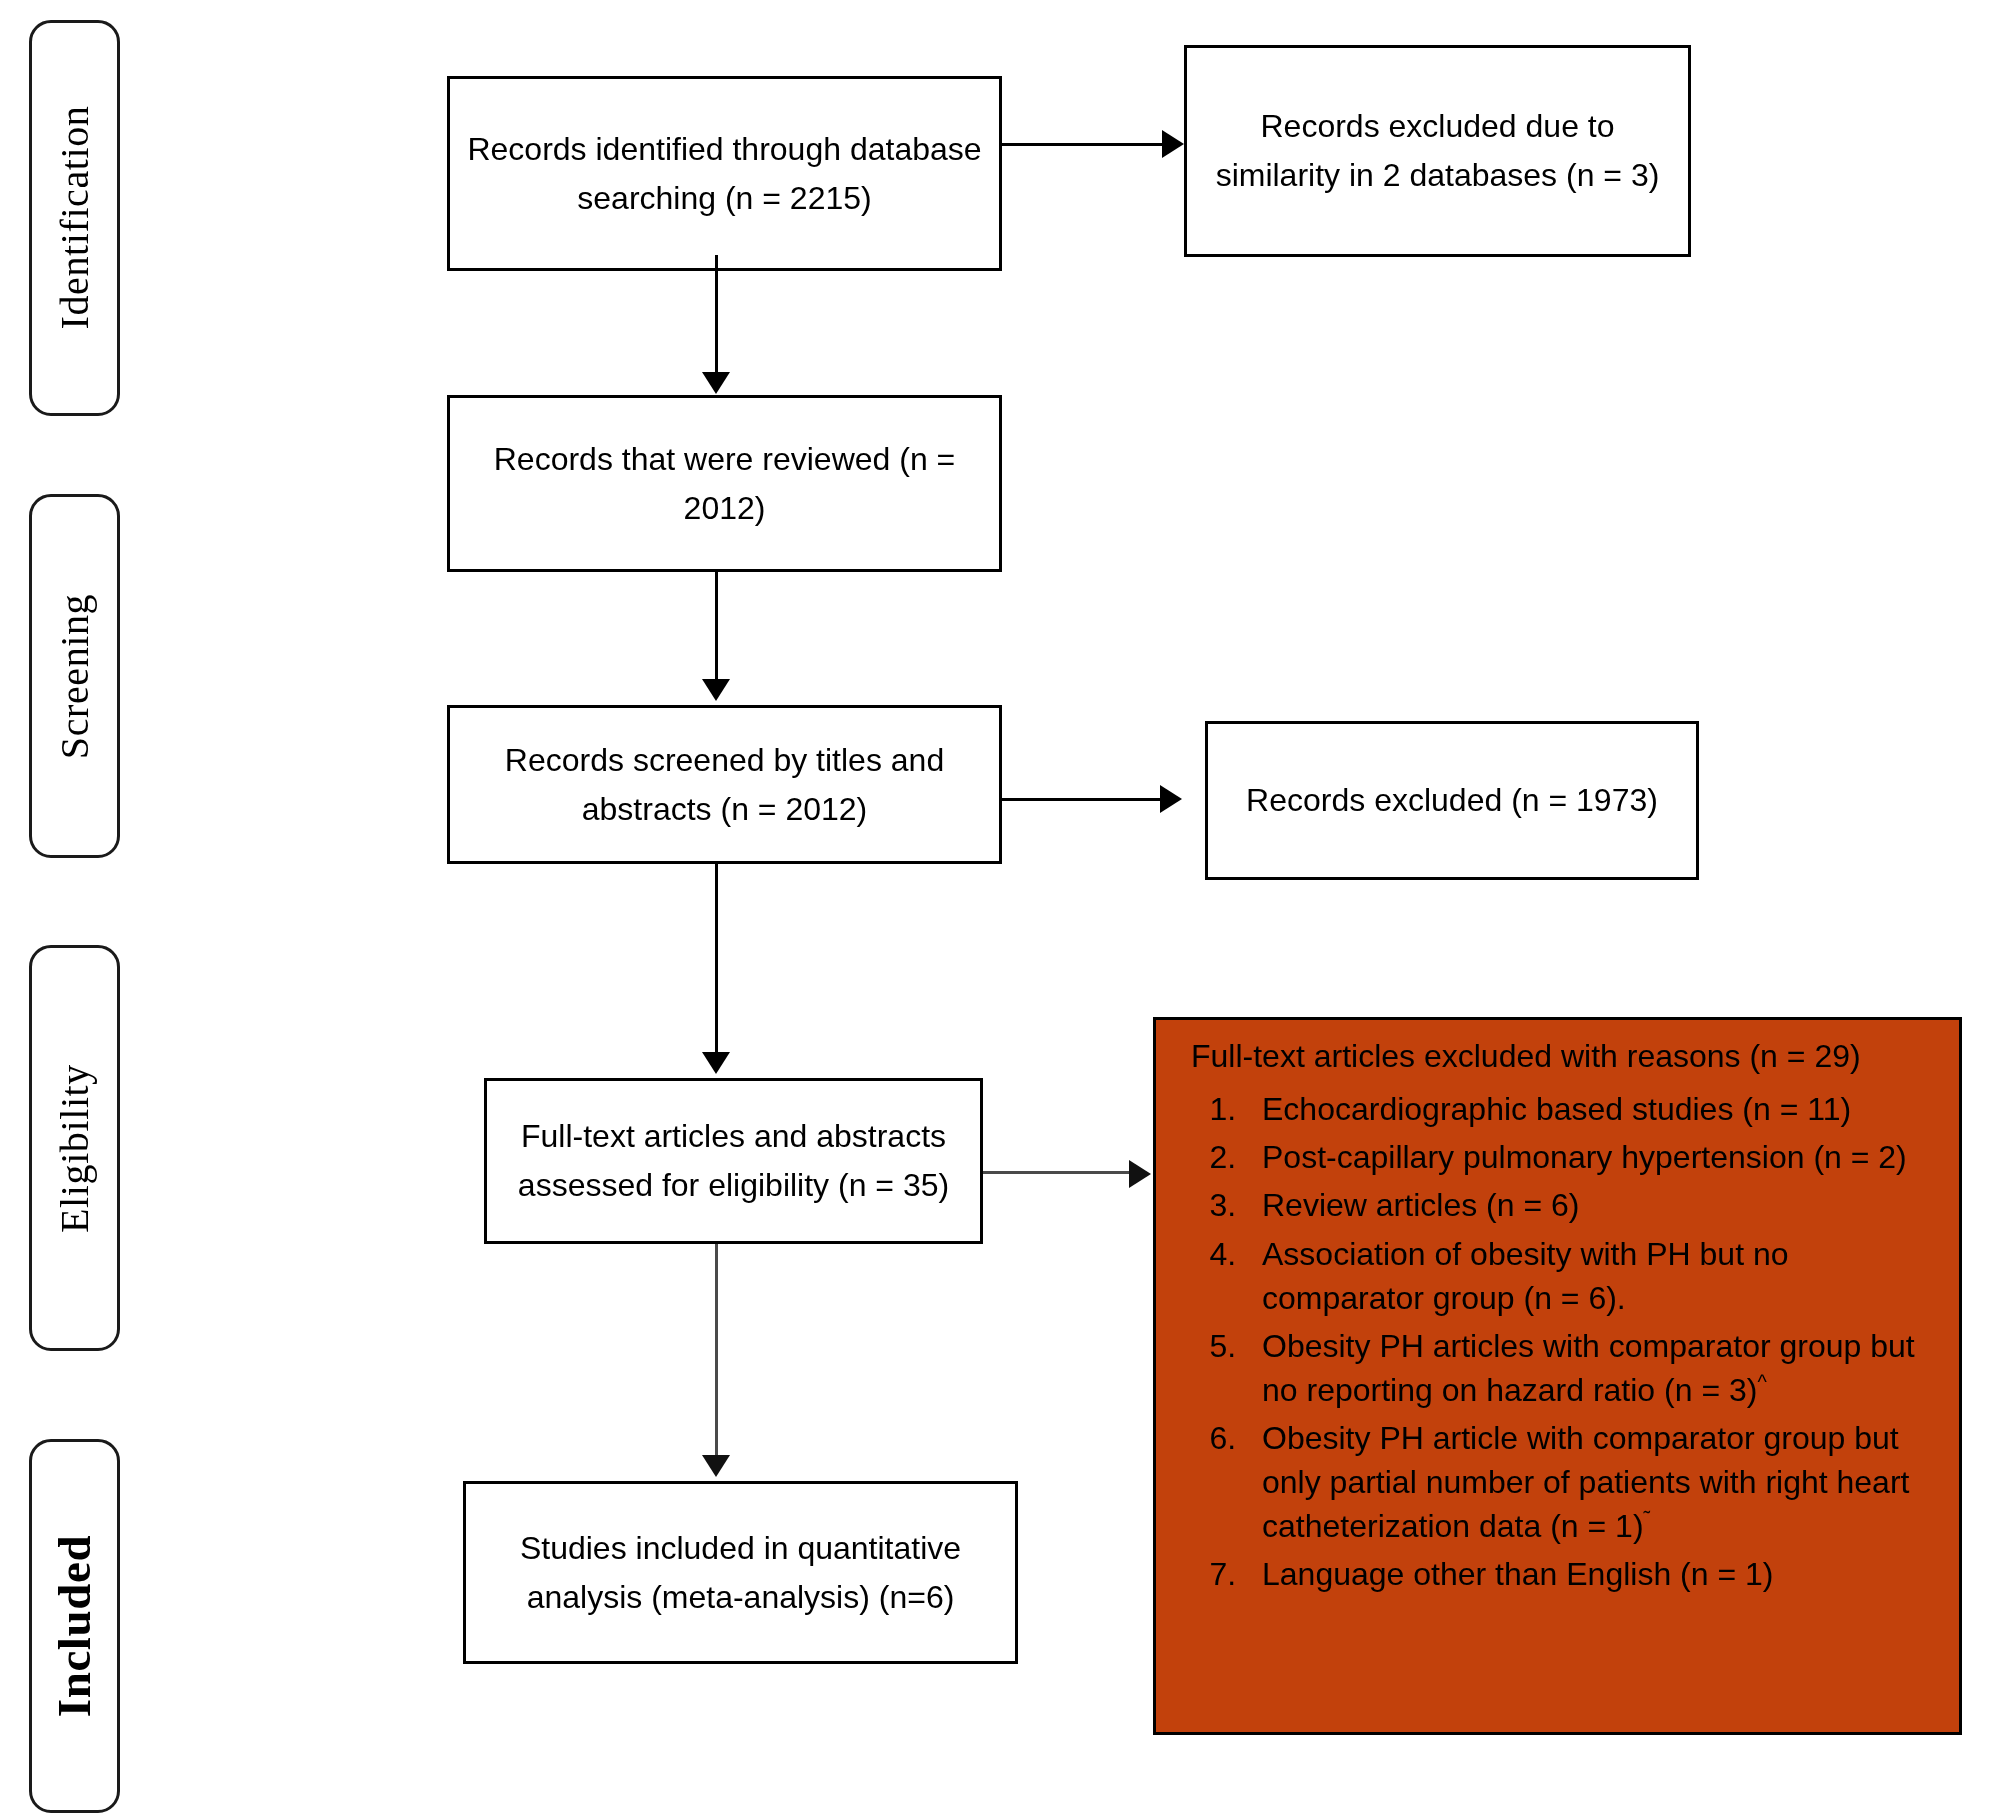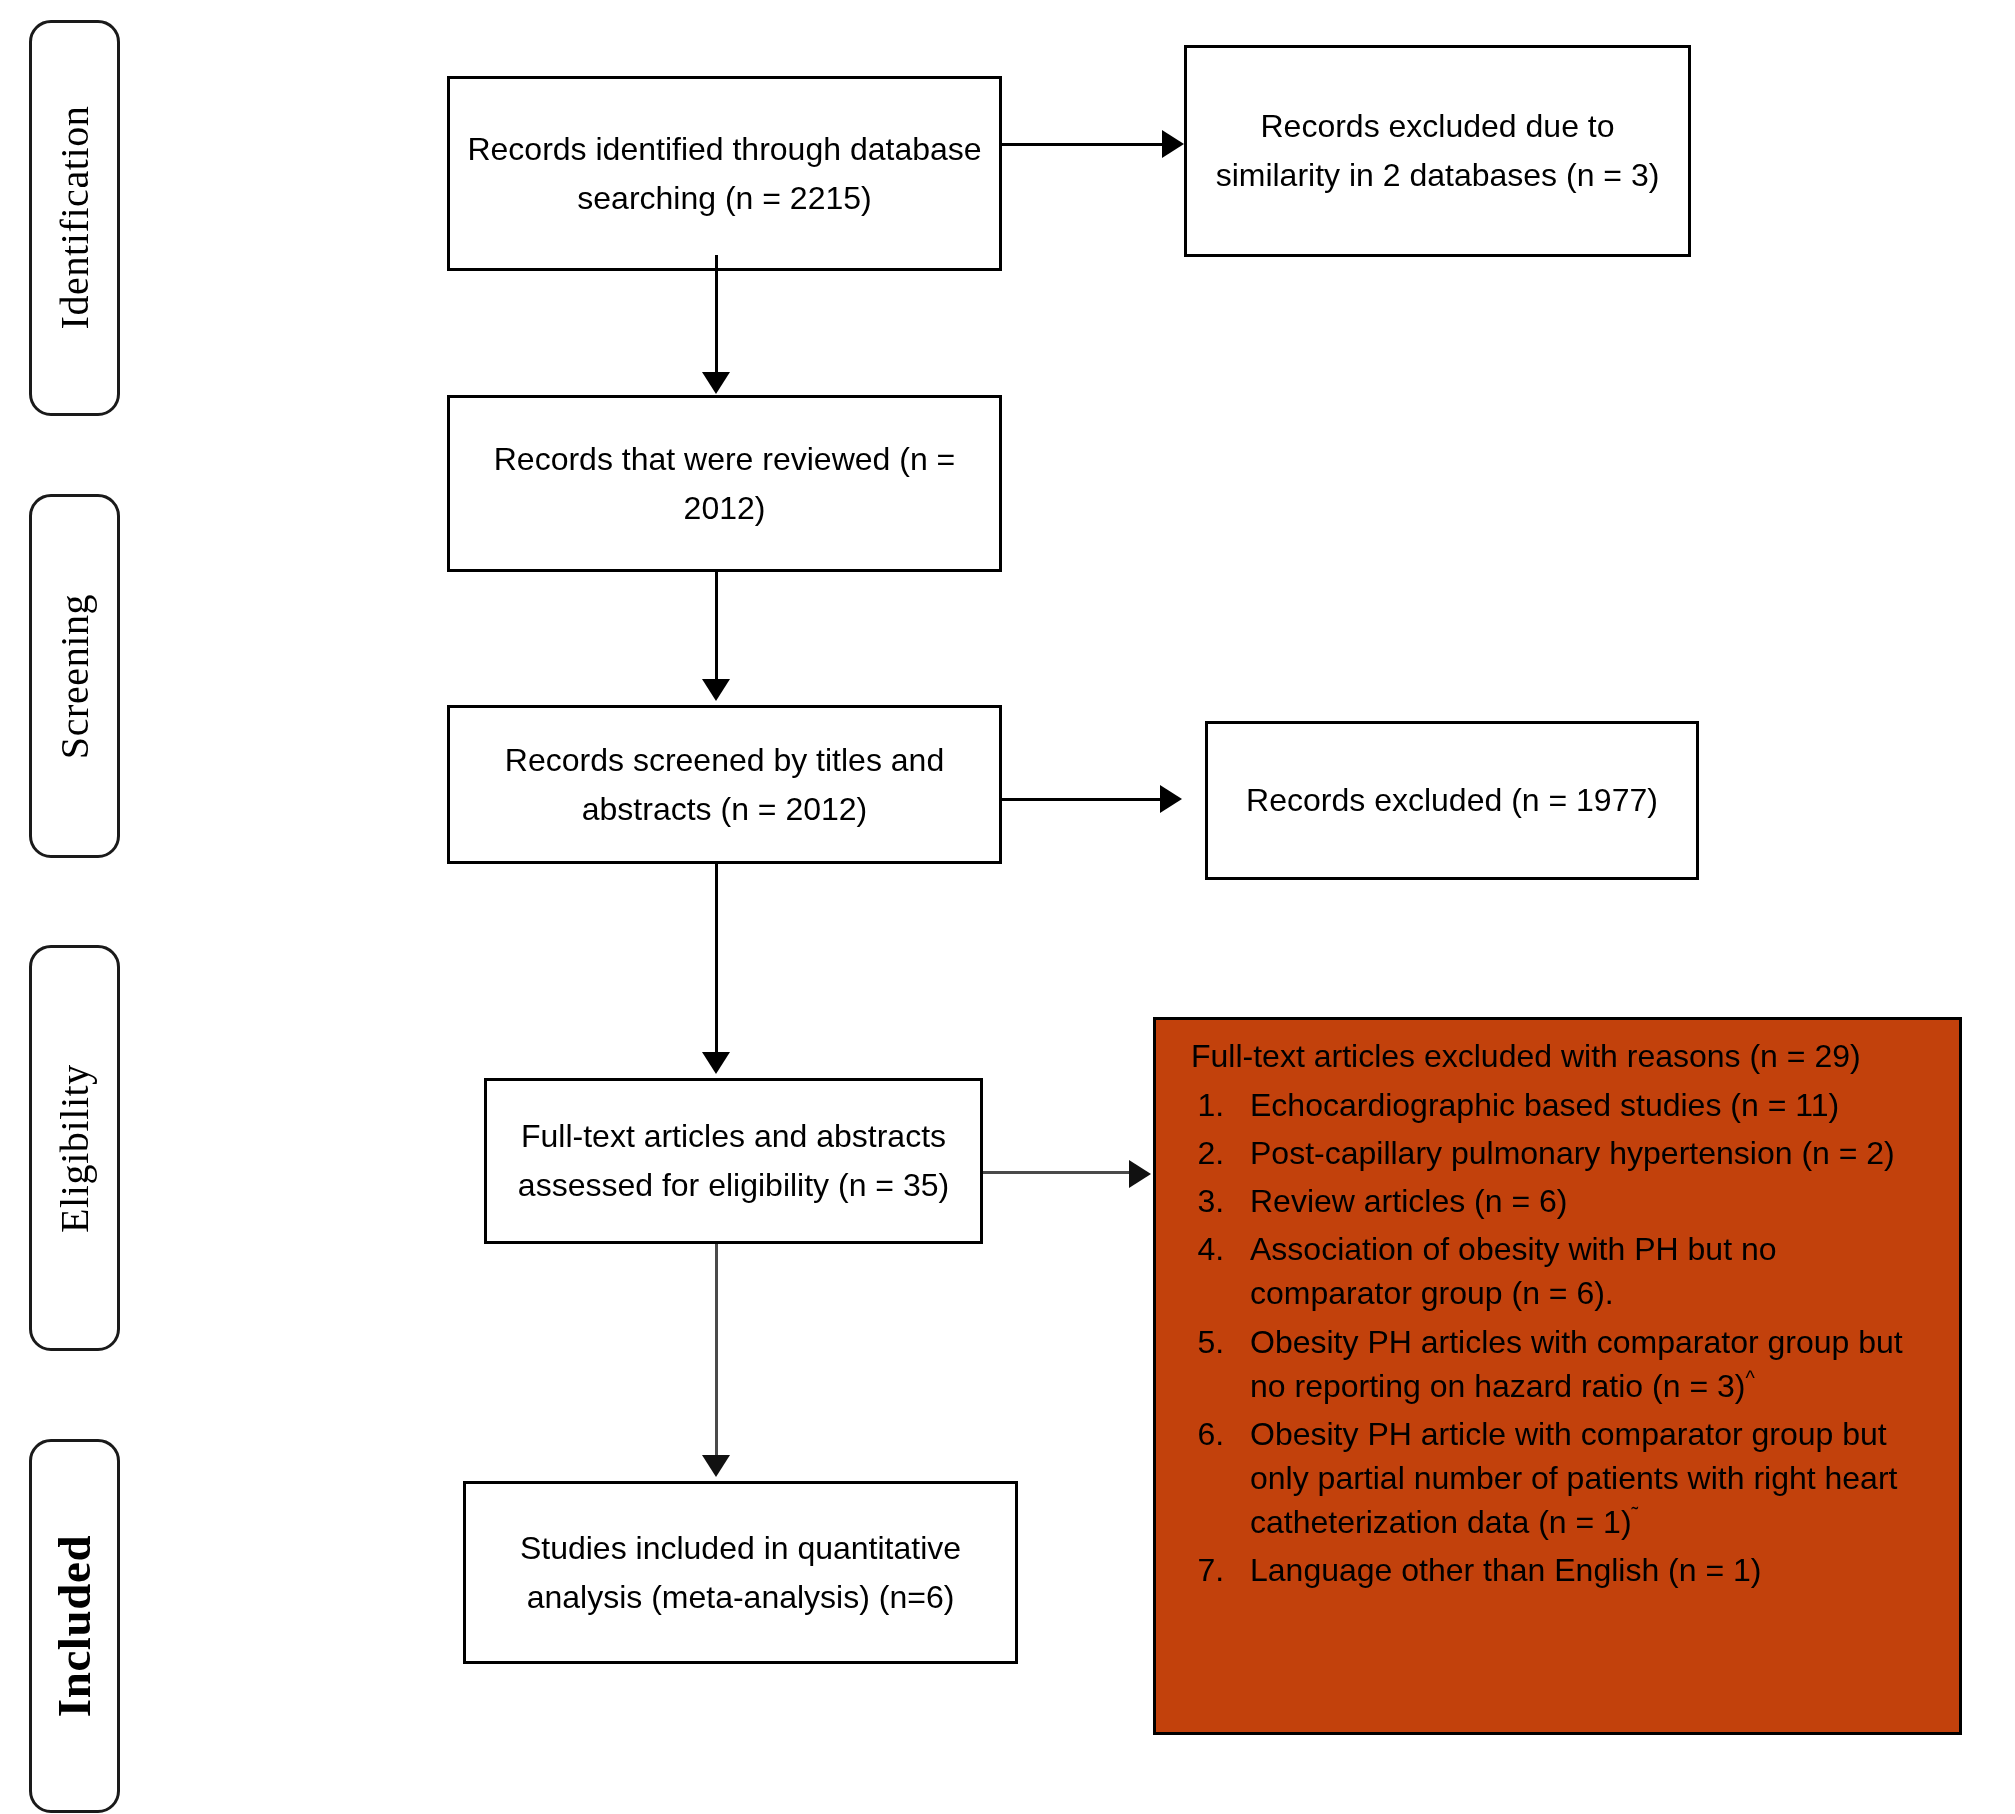--- a/index.html
+++ b/index.html
@@ -61,21 +61,21 @@
     box-sizing:border-box;
     padding:17px 14.3px 13px 17px;
   }
   .reasons .rhead{
     font-size:32px;
     line-height:1.2;
     padding-left:18px;
     margin-bottom:7.8px;
   }
   .reasons ol{
-    margin:0;
+    margin:12px;
     padding:0 0 0 60px;
     list-style-position:outside;
   }
   .reasons ol li{
     font-size:32px;
     line-height:1.38;
     margin:0 0 3.9px 0;
     padding-left:17px;
   }
   .reasons ol li::marker{font-size:32px;}
@@ -146,21 +146,21 @@
   <div class="arrow-down" style="left:702px; top:679px;"></div>
 
   <div class="fbox" style="left:447px; top:705px; width:555px; height:159px;">
     <span class="btext">Records screened by titles and abstracts (n = 2012)</span>
   </div>
 
   <div class="conn hline" style="left:1002px; top:798px; width:162px;"></div>
   <div class="arrow-right" style="left:1160px; top:785px;"></div>
 
   <div class="fbox" style="left:1205px; top:721px; width:494px; height:159px;">
-    <span class="btext">Records excluded (n = 1977)</span>
+    <span class="btext">Records excluded (n = 1973)</span>
   </div>
 
   <div class="conn vline" style="left:715px; top:864px; height:192px;"></div>
   <div class="arrow-down" style="left:702px; top:1052px;"></div>
 
   <div class="fbox" style="left:484px; top:1078px; width:499px; height:166px;">
     <span class="btext">Full-text articles and abstracts assessed for eligibility (n = 35)</span>
   </div>
 
   <div class="conn hline light" style="left:983px; top:1171px; width:159px;"></div>

